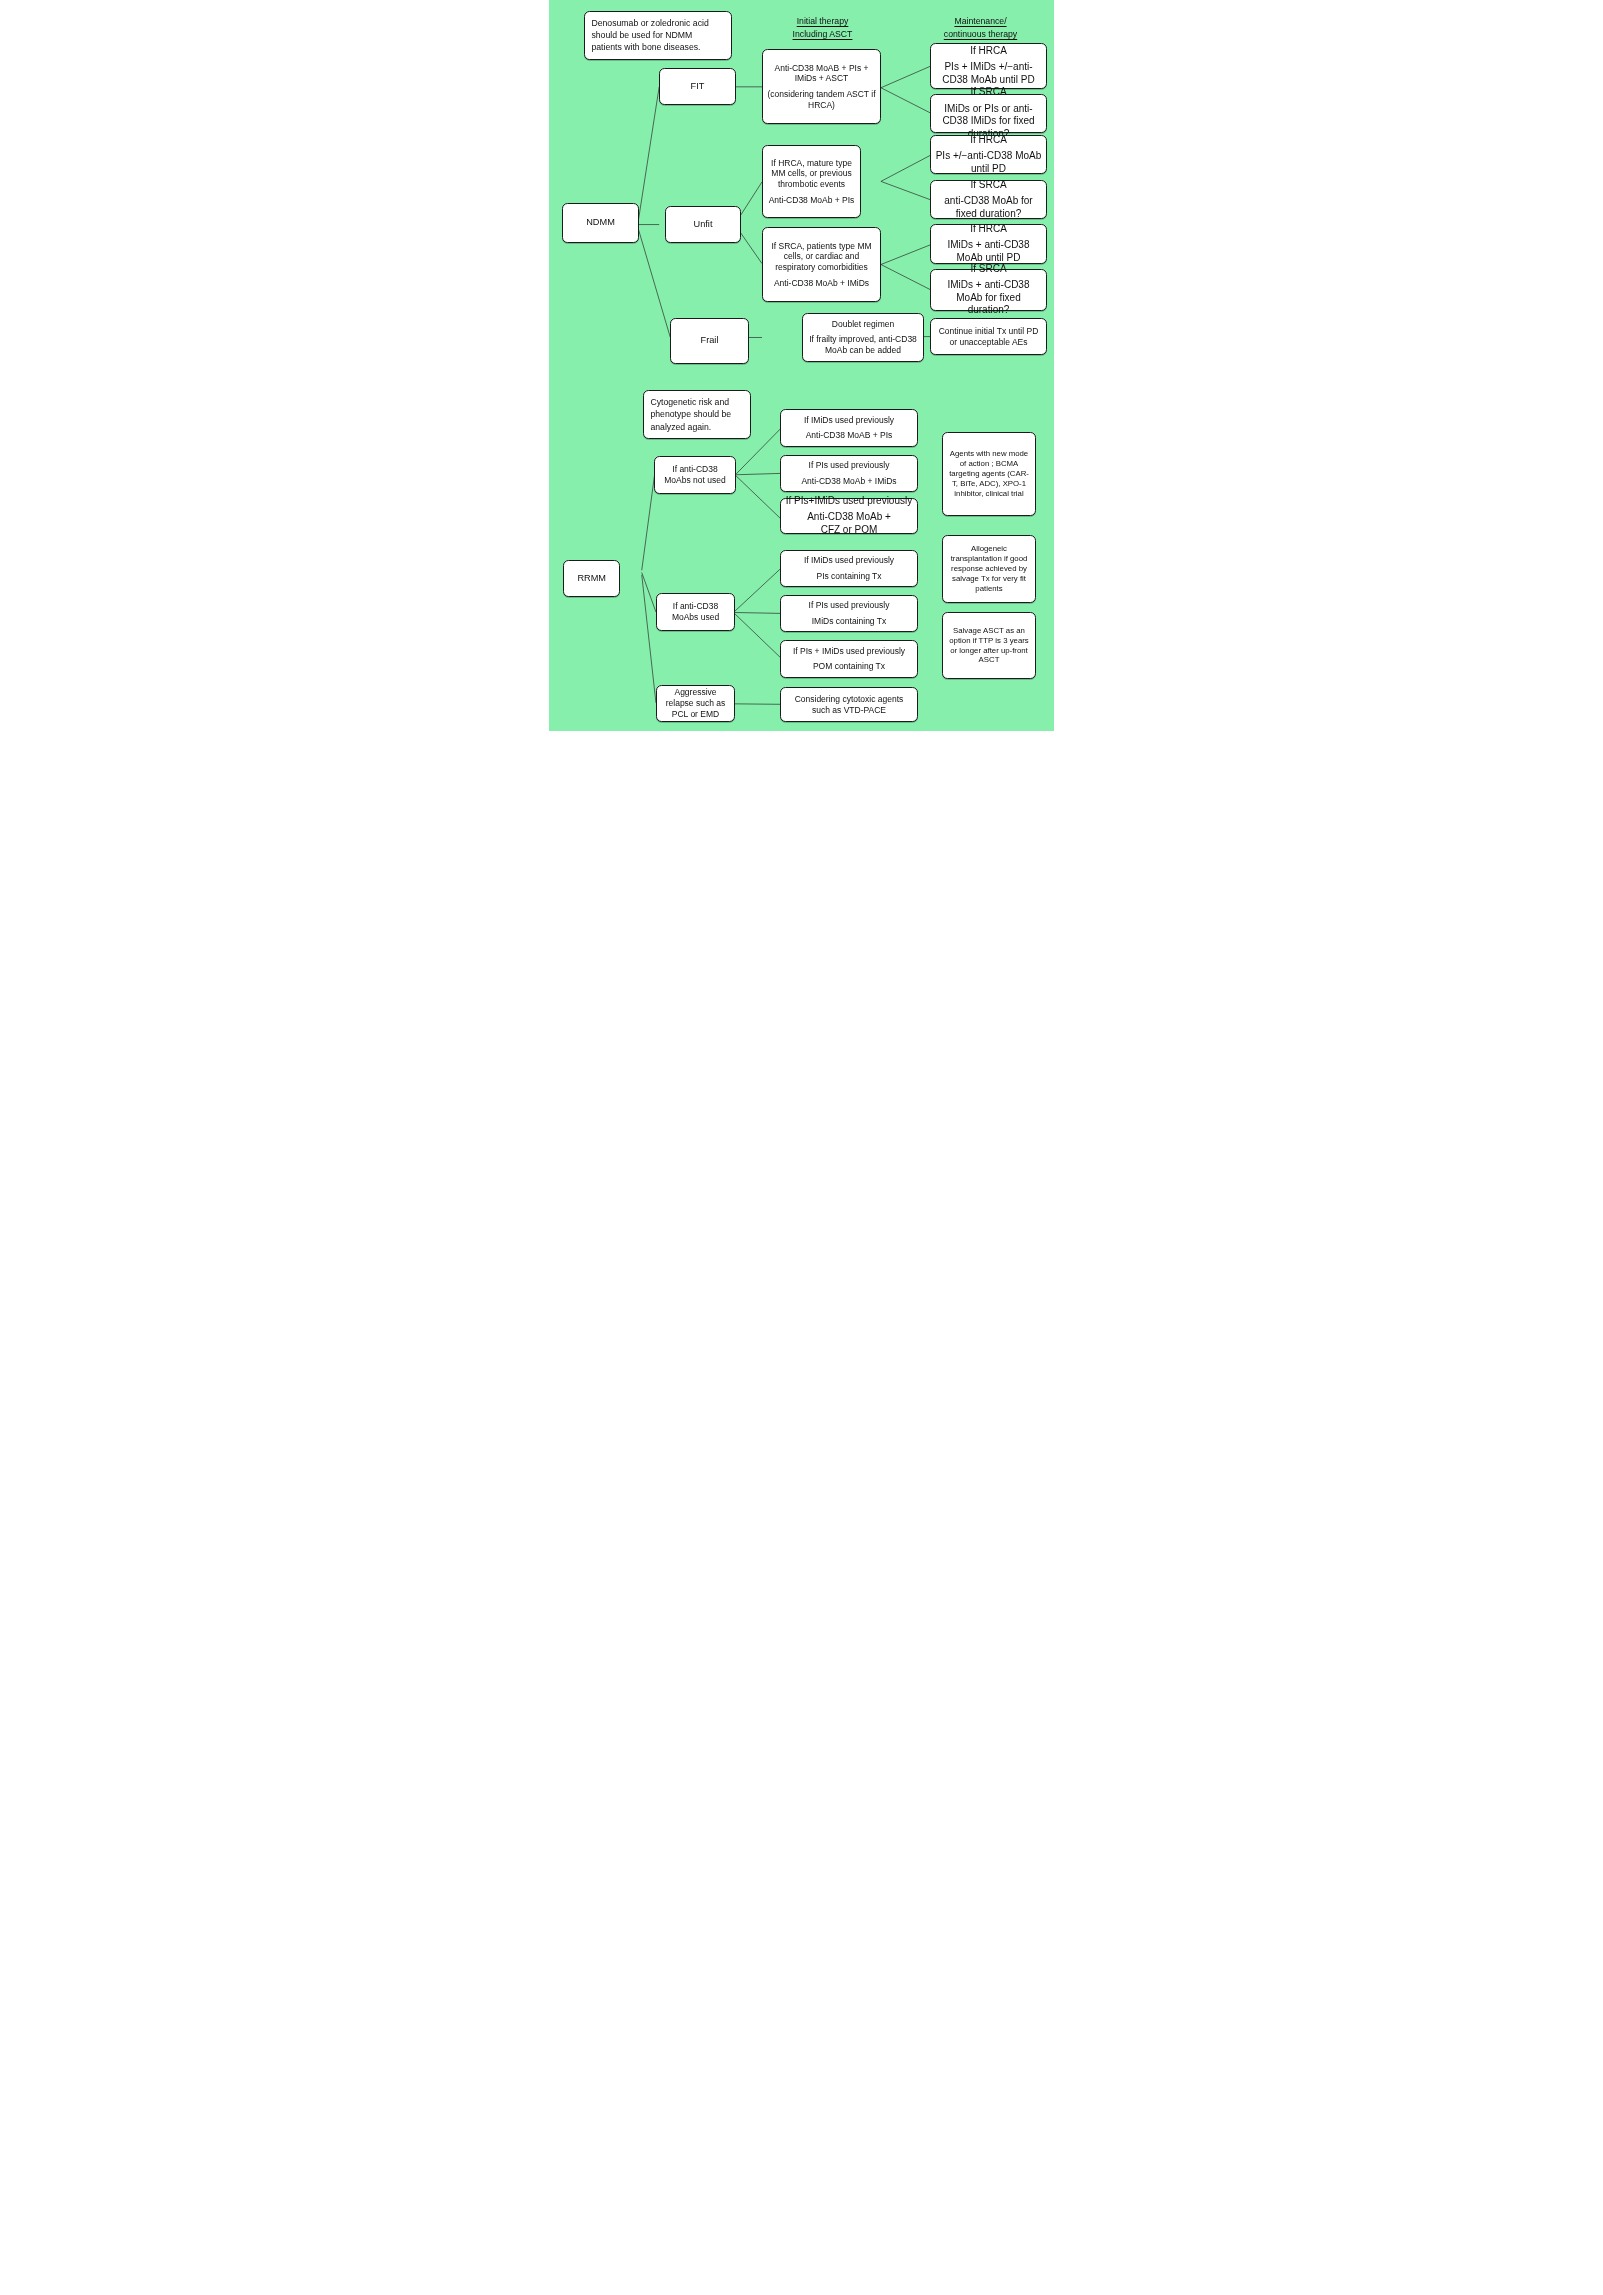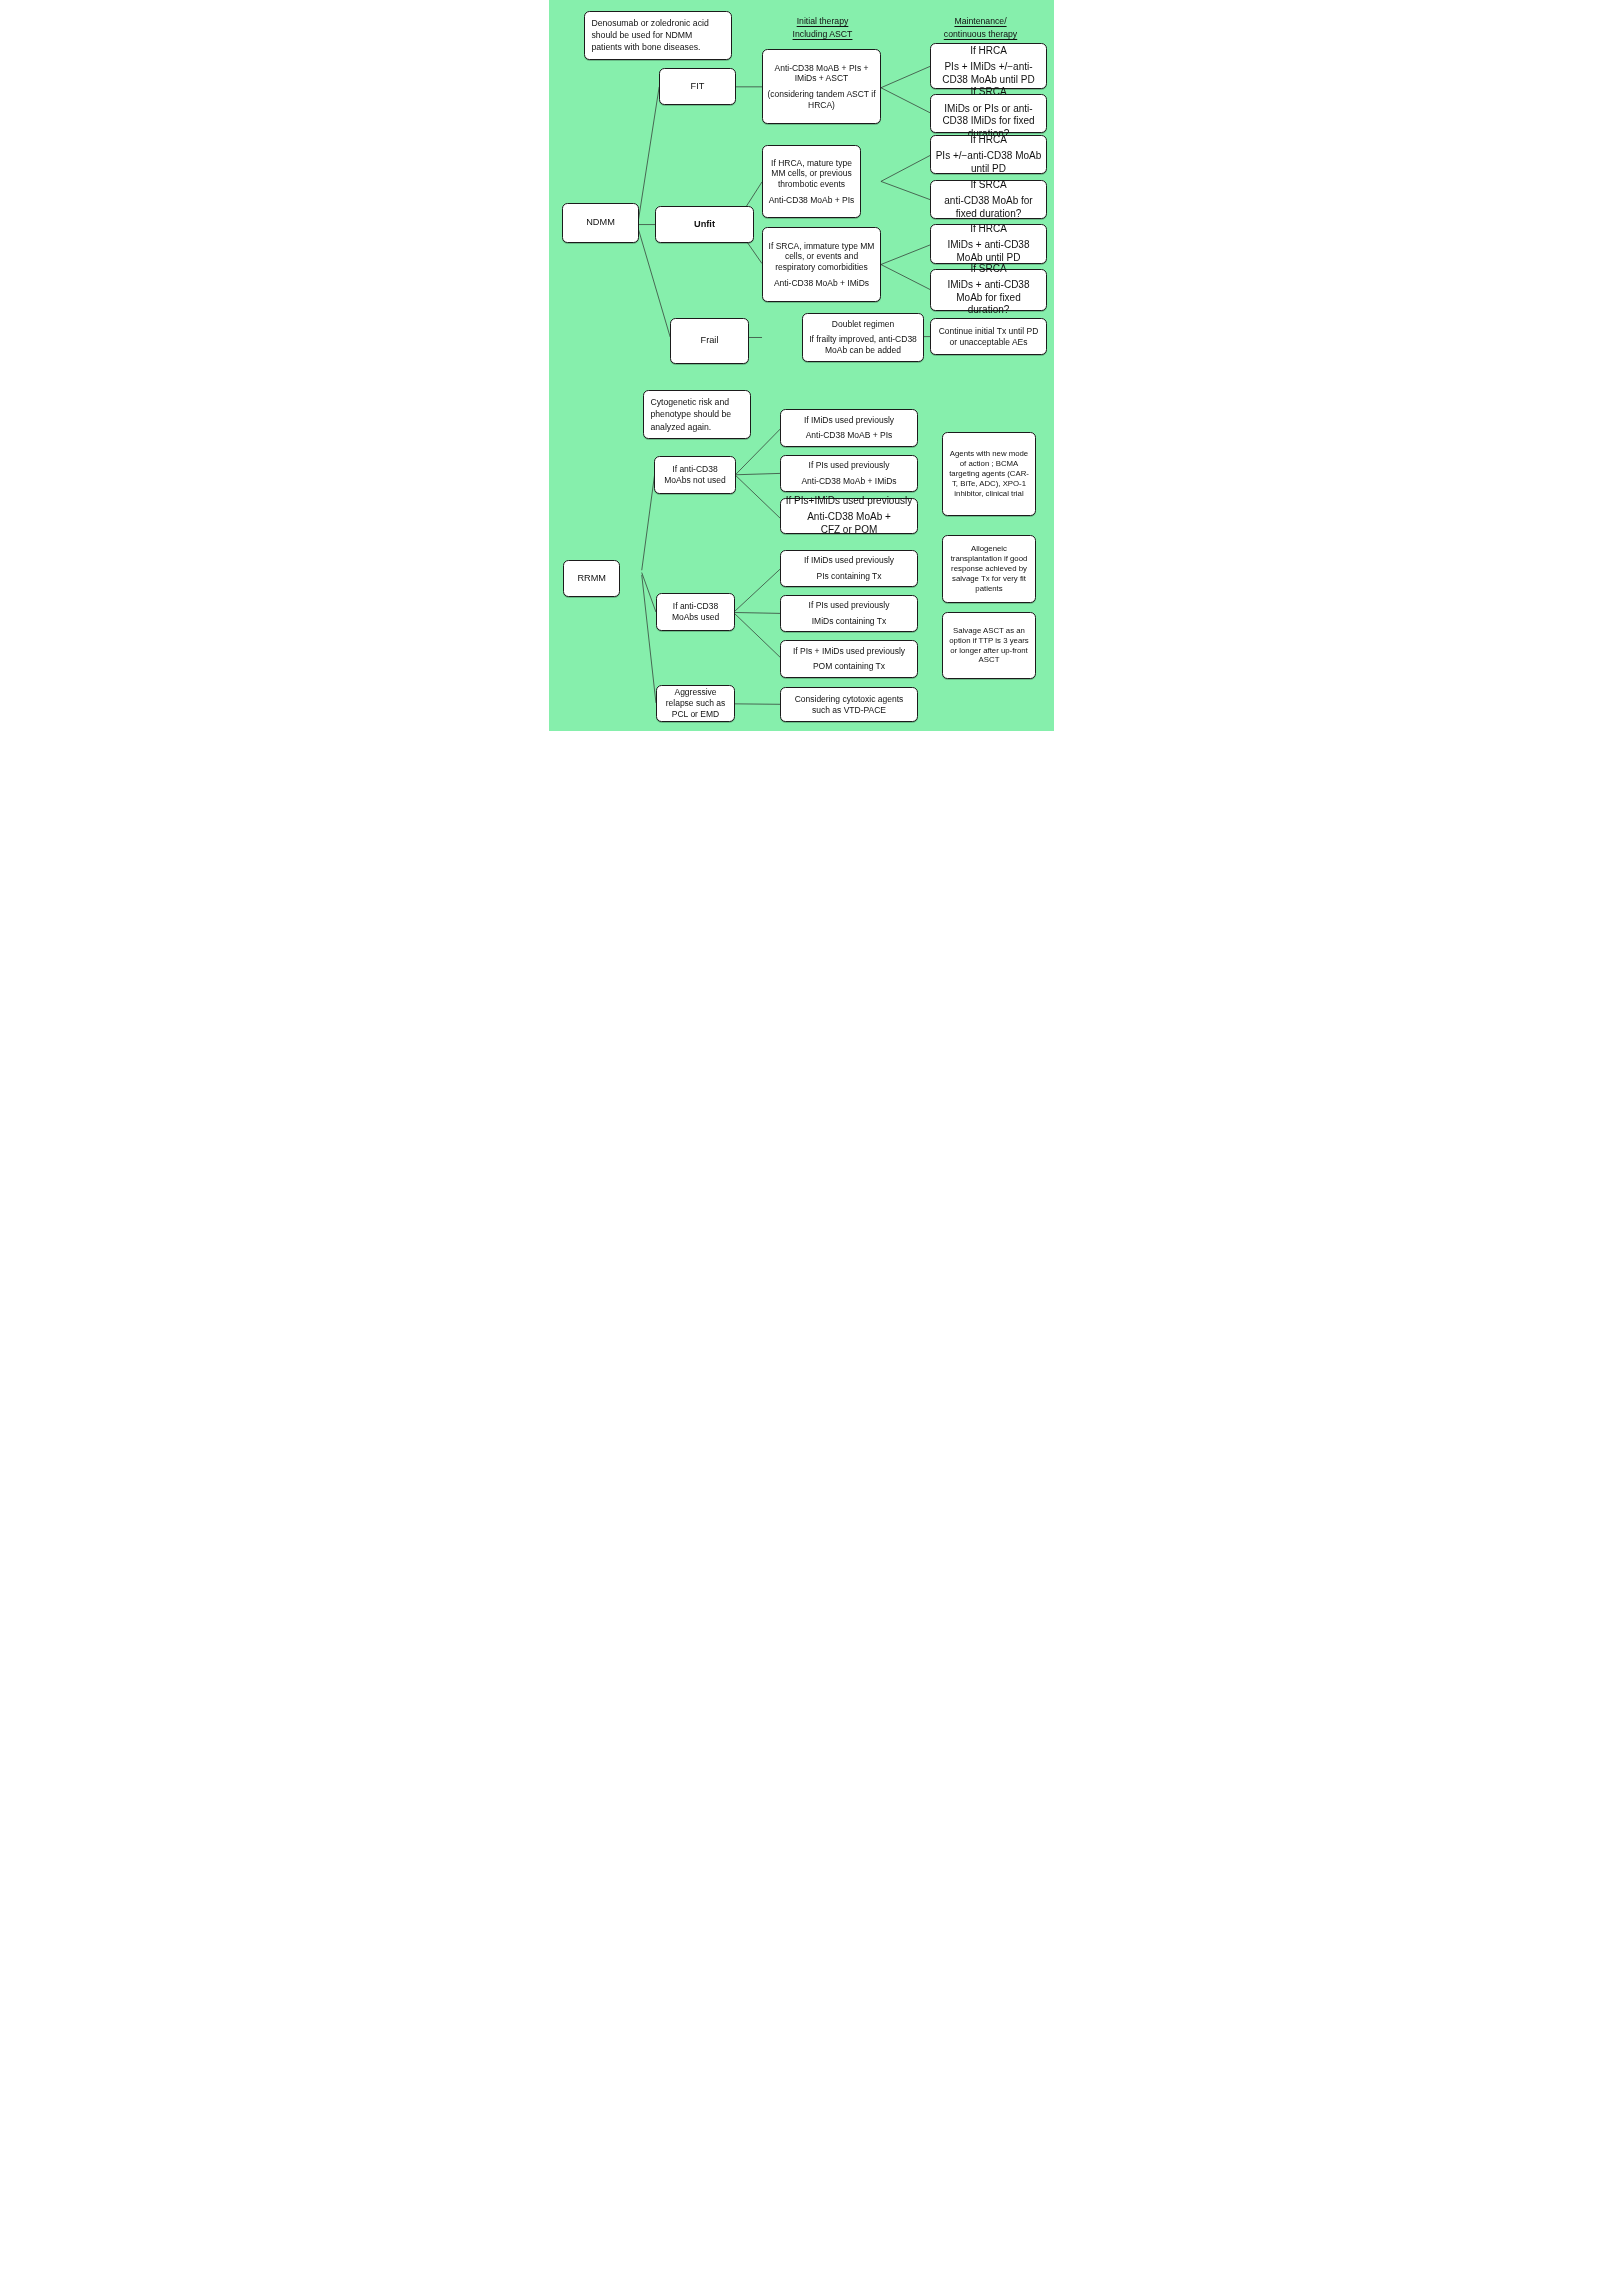--- a/index.html
+++ b/index.html
@@ -128,41 +128,41 @@
   <div class="box mbox" style="left:381px; top:43px; width:117px; height:46px;">
     <div class="l1">If HRCA</div>
     <div class="l2">PIs + IMiDs +/−anti-CD38 MoAb until PD</div>
   </div>
 
   <div class="box mbox" style="left:381px; top:94px; width:117px; height:39px;">
     <div class="l1">If SRCA</div>
     <div class="l2">IMiDs or PIs or anti-CD38 IMiDs for fixed duration?</div>
   </div>
 
-  <div class="box root" style="left:106px; top:206px; width:99px; height:37px;font-weight:bold;">
+  <div class="box root" style="left:116px; top:206px; width:76px; height:37px;">
     <div>Unfit</div>
   </div>
 
   <div class="box" style="left:213px; top:145px; width:99px; height:73px;">
     <div class="l1">If HRCA, mature type MM cells, or previous thrombotic events</div>
     <div class="l2">Anti-CD38 MoAb + PIs</div>
   </div>
 
   <div class="box mbox" style="left:381px; top:135px; width:117px; height:39px;">
     <div class="l1">If HRCA</div>
     <div class="l2">PIs +/−anti-CD38 MoAb until PD</div>
   </div>
 
   <div class="box mbox" style="left:381px; top:180px; width:117px; height:39px;">
     <div class="l1">If SRCA</div>
     <div class="l2">anti-CD38 MoAb for fixed duration?</div>
   </div>
 
   <div class="box" style="left:213px; top:227px; width:119px; height:75px;">
-    <div class="l1">If SRCA, immature type MM cells, or events and respiratory comorbidities</div>
+    <div class="l1">If SRCA, patients type MM cells, or cardiac and respiratory comorbidities</div>
     <div class="l2">Anti-CD38 MoAb + IMiDs</div>
   </div>
 
   <div class="box mbox" style="left:381px; top:224px; width:117px; height:40px;">
     <div class="l1">If HRCA</div>
     <div class="l2">IMiDs + anti-CD38 MoAb until PD</div>
   </div>
 
   <div class="box mbox" style="left:381px; top:269px; width:117px; height:42px;">
     <div class="l1">If SRCA</div>

